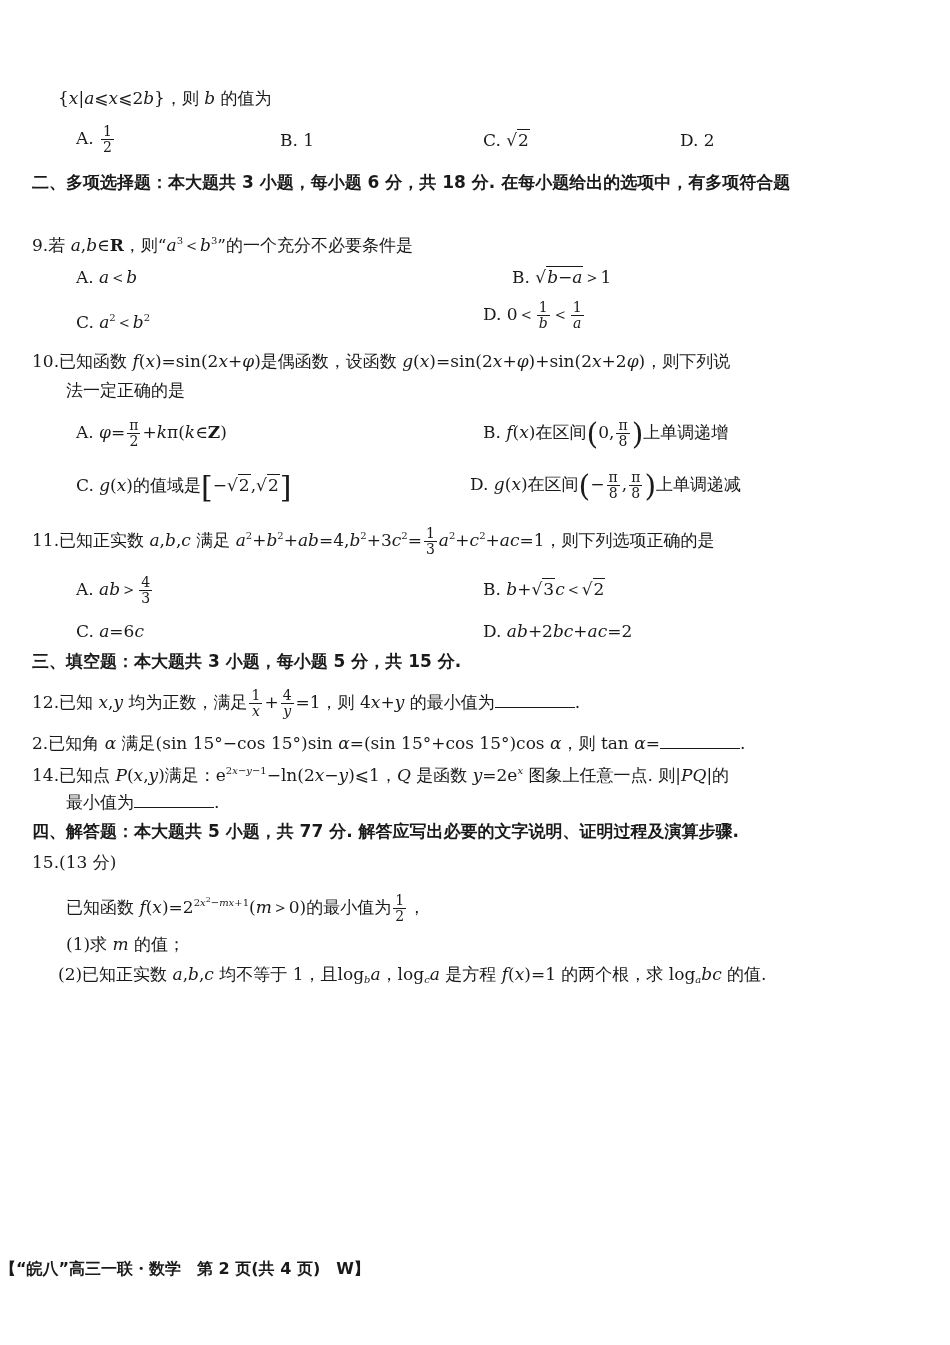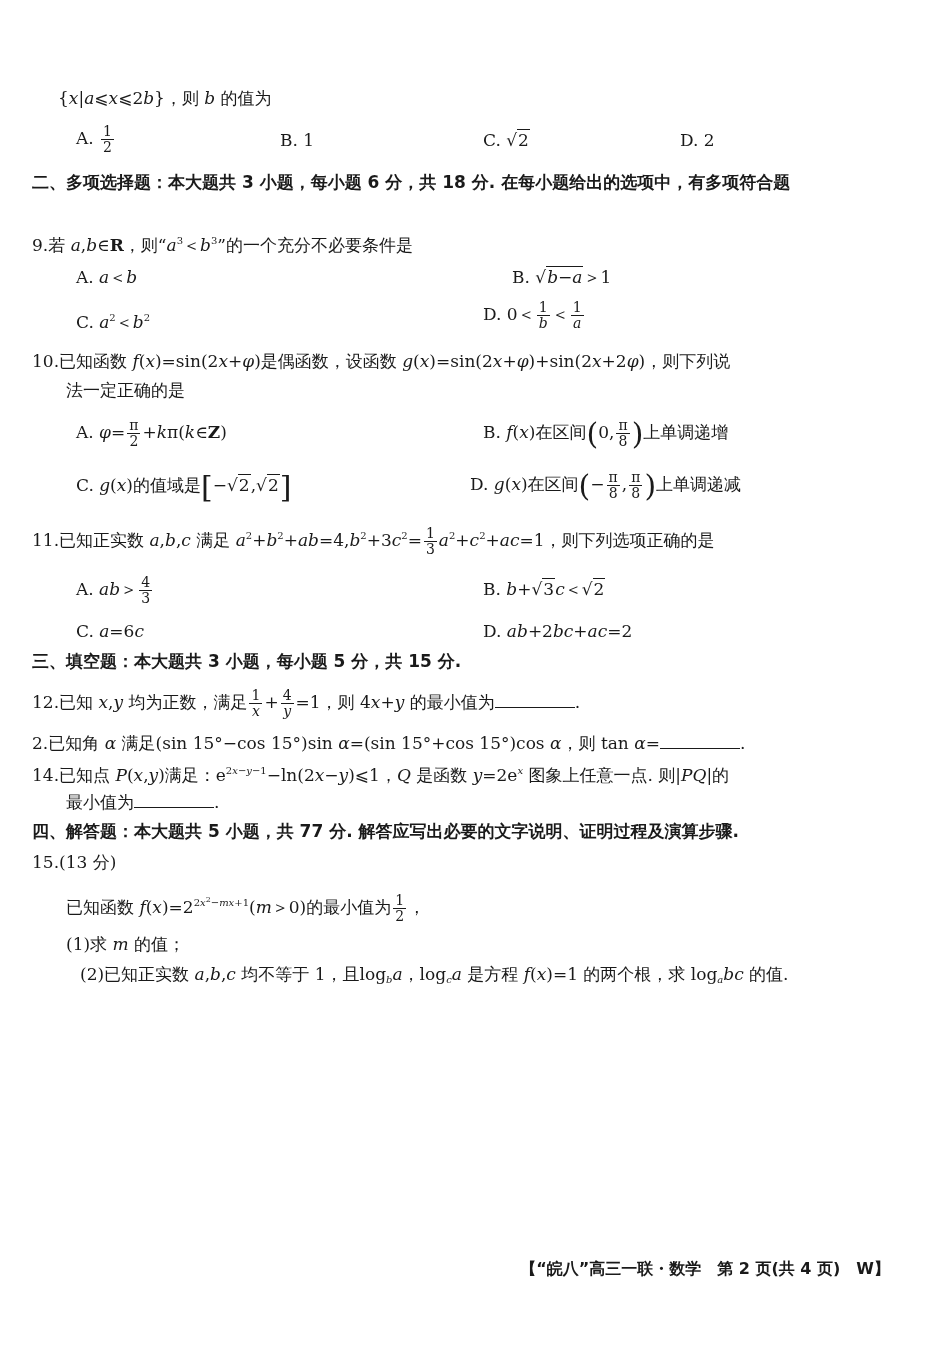--- a/index.html
+++ b/index.html
@@ -14,21 +14,21 @@
   i.v { font-style: italic; }
   .frac { display: inline-flex; flex-direction: column; align-items: center; vertical-align: middle; font-size: 14px; line-height: 15px; margin: 0 2px; }
   .frac .num { border-bottom: 1px solid #1a1a1a; padding: 0 2px; }
   .frac .den { padding: 0 2px; }
   .sqrt { border-top: 1px solid #1a1a1a; padding: 0 1px; }
   .sqrt-sign { font-size: 17px; }
   sup { font-size: 10px; vertical-align: 7px; }
   sub { font-size: 10px; vertical-align: -3px; }
   .blank { display: inline-block; width: 80px; border-bottom: 1px solid #1a1a1a; height: 18px; vertical-align: baseline; }
   .big-paren { font-size: 30px; vertical-align: middle; line-height: 20px; }
-  .footer { position: absolute; left: 0; width: 890px; text-align: right; top: 1259px; font-size: 16px; font-weight: bold; font-family: "DejaVu Sans", "Liberation Sans", sans-serif; }
+  .footer { position: absolute; left: 0; width: 890px; text-align: left; top: 1259px; font-size: 16px; font-weight: bold; font-family: "DejaVu Sans", "Liberation Sans", sans-serif; }
 </style>
 </head>
 <body>
 
 <div class="page">
 
   <div class="line" style="left:58px; top:86px;">
     {<i class="v">x</i>|<i class="v">a</i>⩽<i class="v">x</i>⩽2<i class="v">b</i>}，则 <i class="v">b</i> 的值为
   </div>
   <div class="line" style="left:76px; top:124px;">A. <span class="frac">
@@ -120,18 +120,18 @@
   </div>
   <div class="line" style="left:66px; top:888px;">
     已知函数 <i class="v">f</i>(<i class="v">x</i>)=2<sup>2<i class="v">x</i><sup style="font-size:8px;vertical-align:4px;">2</sup>−<i class="v">mx</i>+1</sup>(<i class="v">m</i>＞0)的最小值为<span class="frac">
         <span class="num">1</span>
         <span class="den">2</span>
       </span>，
   </div>
   <div class="line" style="left:66px; top:932px;">
     (1)求 <i class="v">m</i> 的值；
   </div>
-  <div class="line" style="left:80px; top:962px;">
+  <div class="line" style="left:58px; top:962px;">
     (2)已知正实数 <i class="v">a</i>,<i class="v">b</i>,<i class="v">c</i> 均不等于 1，且log<sub><i class="v">b</i></sub><i class="v">a</i>，log<sub><i class="v">c</i></sub><i class="v">a</i> 是方程 <i class="v">f</i>(<i class="v">x</i>)=1 的两个根，求 log<sub><i class="v">a</i></sub><i class="v">bc</i> 的值.
   </div>
 
   <div class="footer">【“皖八”高三一联・数学　第 2 页(共 4 页)　W】</div>
 </div>
 
 </body></html>

